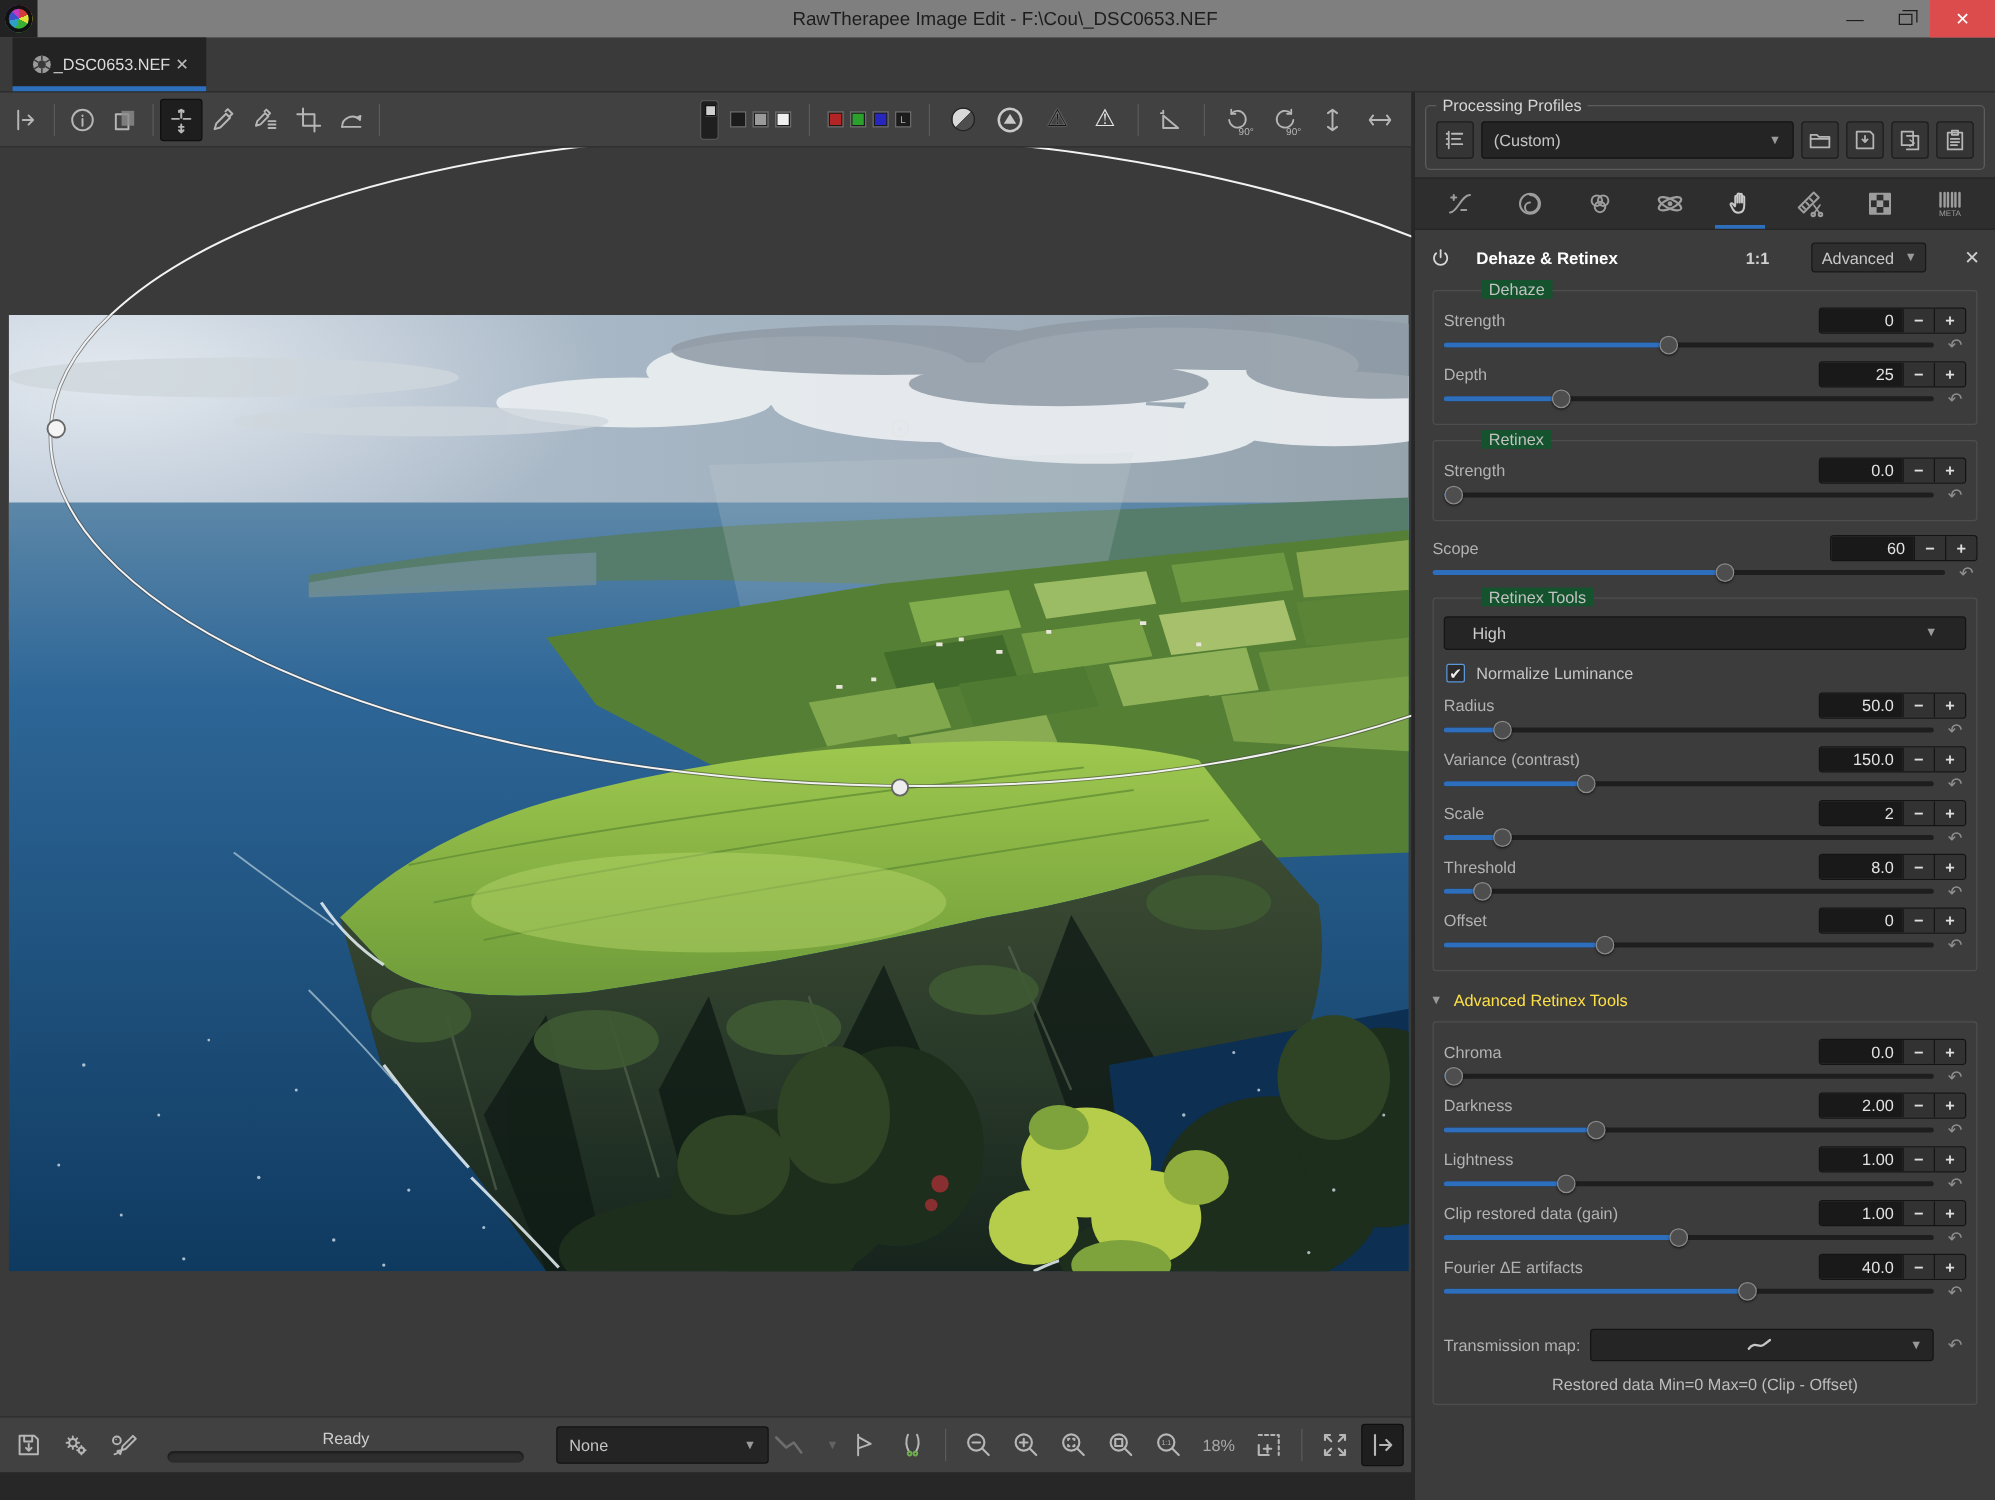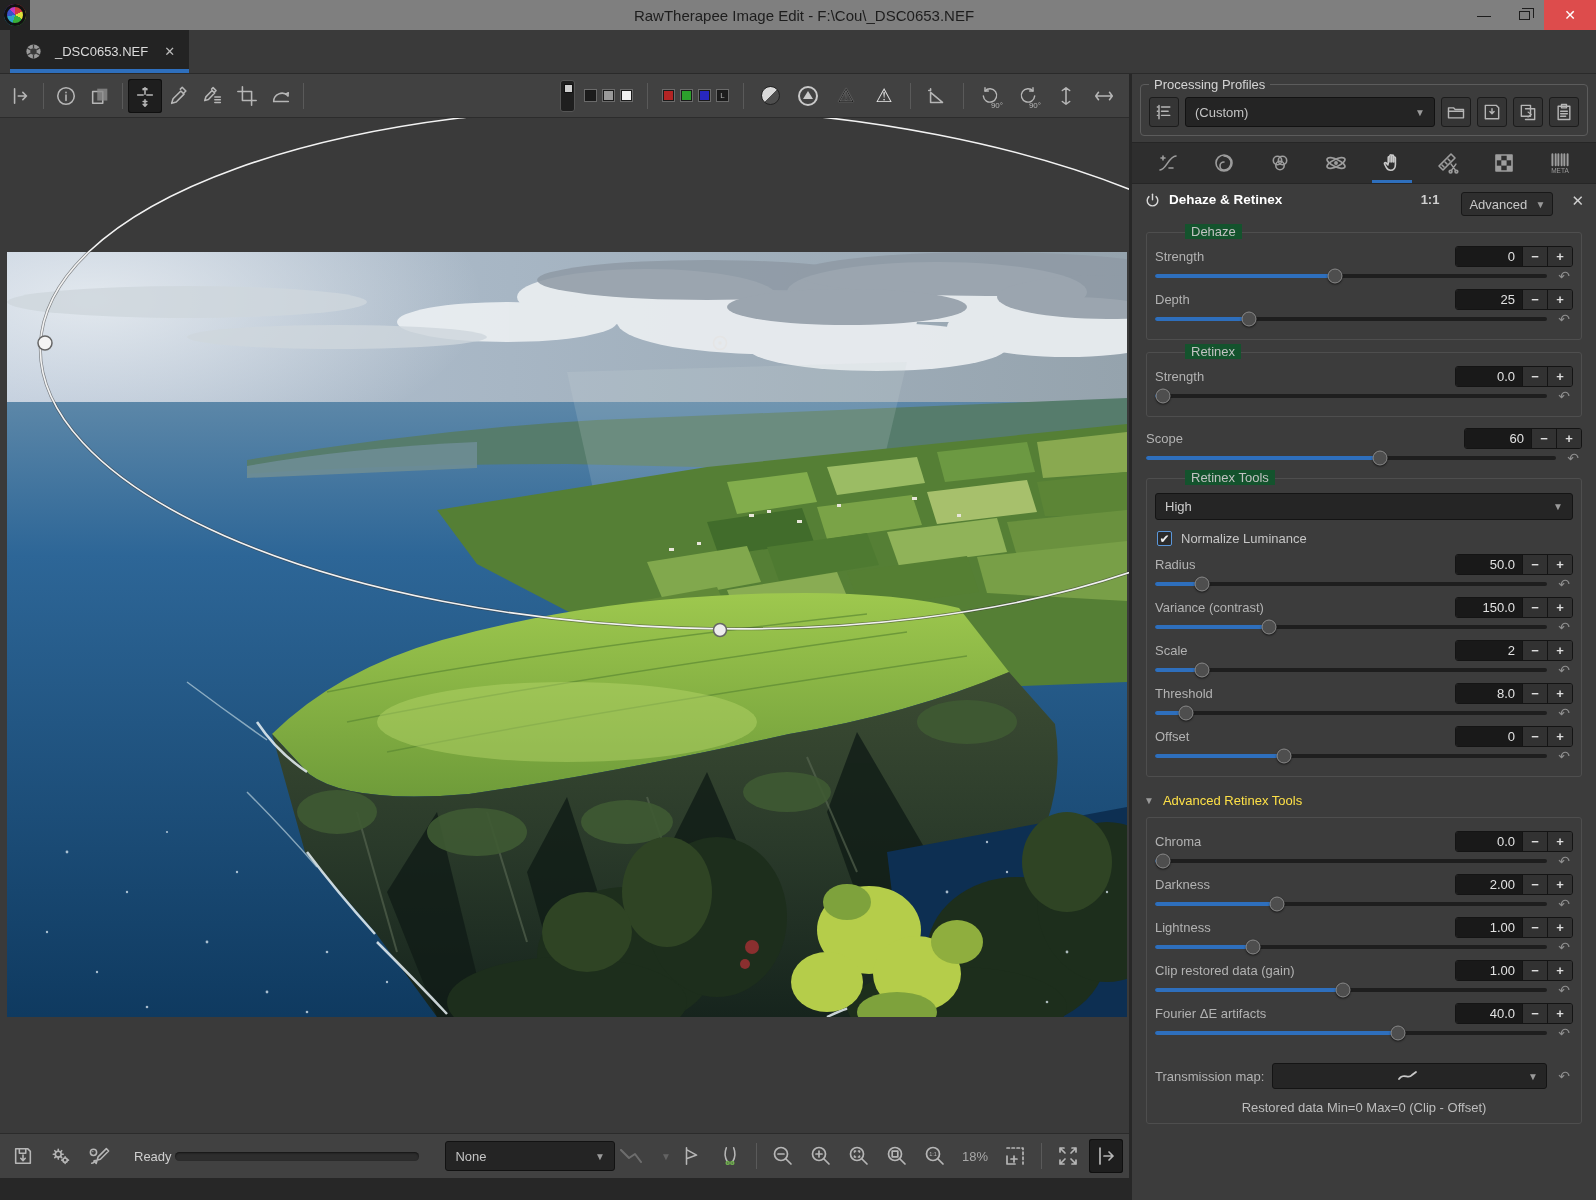--- a/index.html
+++ b/index.html
@@ -15,21 +15,21 @@
     box-shadow:inset 0 0 0 3px #111}
   .title-text{position:absolute;left:12px;right:0;text-align:center;color:#1d1d1d;font-size:15px;pointer-events:none}
   .win-btns{margin-left:auto;display:flex;height:30px}
   .win-btn{width:40px;height:30px;display:flex;align-items:center;justify-content:center;color:#1d1d1d;font-size:14px}
   .win-btn.close{width:52px;background:#dd4c4c;color:#fff;font-weight:bold}
   .restore-glyph{width:11px;height:9px;border:1.5px solid #1d1d1d;position:relative;background:#7f7f7f}
   .restore-glyph::before{content:"";position:absolute;left:2px;top:-4px;width:11px;height:9px;border:1.5px solid #1d1d1d;border-bottom:none;border-left:none}
 
   
   .tabstrip{height:44px;background:#3a3a3a;border-bottom:1px solid #2a2a2a;display:flex;align-items:stretch;flex:none}
-  .tab{display:flex;align-items:center;gap:12px;padding:0 14px;background:#232323;position:relative;margin-left:10px}
+  .tab{display:flex;align-items:center;gap:0;padding:0 14px;background:#232323;position:relative;margin-left:10px}
   .tab::after{content:"";position:absolute;left:0;right:0;bottom:0;height:4px;background:#2e6fbd}
   .tab-label{color:#dcdcdc}
   .tab-close{color:#bbb;font-weight:bold;font-size:13px;margin-left:4px}
 
   
   .content{flex:1;display:flex;min-height:0}
   .left-col{width:1132px;flex:none;display:flex;flex-direction:column;border-right:3px solid #272727}
   .right-col{flex:1;background:#3c3c3c;display:flex;flex-direction:column;min-height:0}
 
   
@@ -51,21 +51,21 @@
   .warn.light{color:#e6e6e6}
   .rot-lbl{font-size:8px;color:#b6b6b6;position:absolute;bottom:3px;right:4px}
 
   
   .canvas{flex:1;position:relative;background:#3a3a3a;overflow:hidden;min-height:0}
   .photo{position:absolute;left:7px;top:134px;width:1120px;height:765px}
   .overlay-svg{position:absolute;inset:0;pointer-events:none}
 
   
   .statusbar{height:45px;background:#414141;border-top:1px solid #2b2b2b;display:flex;align-items:center;padding:0 6px;gap:4px;flex:none}
-  .ready-block{width:315px;margin-left:14px;display:flex;flex-direction:row;align-items:center;justify-content:center;gap:3px}
+  .ready-block{width:315px;margin-left:14px;display:flex;flex-direction:column;align-items:center;justify-content:center;gap:3px}
   .ready-text{color:#cfcfcf;font-size:13px}
   .progress{width:100%;height:9px;background:#2d2d2d;border-radius:5px;box-shadow:inset 0 1px 2px #0009}
   .queue-select{width:185px;height:30px;margin-left:22px;background:#242424;border:1px solid #121212;border-radius:3px;display:flex;align-items:center;padding:0 9px;color:#c4c4c4}
   .caret{margin-left:auto;color:#9a9a9a;font-size:10px}
   .disabled-btn{opacity:.38}
   .zoom-pct{color:#a8a8a8;margin:0 6px;font-size:13px}
   .bottomstrip{height:22px;background:#272727;flex:none}
 
   
   .profiles-box{margin:10px 8px 6px 8px;border:1px solid #5c5c5c;border-radius:4px;position:relative;padding:12px 8px 8px 8px}
@@ -74,21 +74,21 @@
   .sq-btn{width:30px;height:30px;background:#353535;border:1px solid #1c1c1c;border-radius:3px;display:flex;align-items:center;justify-content:center;flex:none}
   .sq-btn svg{stroke:#b6b6b6;fill:none;stroke-width:1.7;stroke-linecap:round;stroke-linejoin:round}
   .profile-select{flex:1;height:30px;background:#242424;border:1px solid #121212;border-radius:3px;display:flex;align-items:center;padding:0 9px;color:#c4c4c4}
 
   .tooltabs{height:42px;background:#2e2e2e;display:flex;align-items:stretch;padding:0 8px;border-top:1px solid #262626;border-bottom:1px solid #262626;flex:none}
   .ttab{flex:1;display:flex;align-items:center;justify-content:center;position:relative}
   .ttab svg{stroke:#9d9d9d;fill:none;stroke-width:1.6;stroke-linecap:round;stroke-linejoin:round}
   .ttab.selected::after{content:"";position:absolute;left:8px;right:8px;bottom:0;height:3px;background:#2e6fbd}
 
   .toolpanel{flex:1;padding:8px 12px 0 12px;overflow:hidden;display:flex;flex-direction:column}
-  .tp-header{display:flex;gap:8px;height:28px;flex:none}
+  .tp-header{display:flex;align-items:center;gap:20px;height:28px;flex:none}
   .tp-title{color:#fff;font-weight:bold;font-size:13.5px}
   .tp-zoom{margin-left:auto;color:#d0d0d0;font-weight:bold}
   .mode-select{width:92px;height:24px;background:#2e2e2e;border:1px solid #181818;border-radius:3px;display:flex;align-items:center;padding:0 7px;color:#c8c8c8;margin-left:14px}
   .tp-close{color:#cfcfcf;font-weight:bold;margin-left:10px;font-size:15px}
 
   .frame{border:1px solid #4e4e4e;border-radius:3px;margin:12px 2px 0 2px;padding:12px 8px 8px 8px;position:relative}
   .frame-label{position:absolute;top:-9px;left:38px;background:#14532d;padding:0 6px;color:#c2c2c2}
   .srow{margin-bottom:4px}
   .slabel-row{display:flex;align-items:center;height:22px}
   .slabel{color:#b2b2b2}
@@ -99,21 +99,21 @@
   .strack{--pct:50%;flex:1;height:4px;background:#1e1e1e;border-radius:2px;position:relative}
   .sfill{position:absolute;left:0;top:0;bottom:0;width:var(--pct);background:#2e6fbd;border-radius:2px}
   .sthumb{position:absolute;left:var(--pct);top:50%;transform:translate(-50%,-50%);width:15px;height:15px;border-radius:50%;background:#4e4e4e;border:1px solid #8a8a8a;box-shadow:0 1px 2px #0009}
   .sreset{width:18px;color:#8f8f8f;font-size:14px;text-align:center;line-height:1}
   .checkrow{display:flex;align-items:center;gap:9px;height:25px;margin:2px 0 2px 2px}
   .checkbox{width:15px;height:15px;background:#272727;border:1px solid #787878;border-radius:2px;display:flex;align-items:center;justify-content:center;flex:none}
   .checkbox.checked{border-color:#5b97da;background:#2b2b2b}
   .checkmark{color:#f0f0f0;font-size:12px;line-height:1}
   .check-label{color:#c6c6c6;display:inline-block}
   .fft-label::first-letter{font-style:italic}
-  .wide-select{height:27px;background:#252525;border:1px solid #141414;border-radius:3px;display:flex;align-items:center;padding:0 9px;color:#cccccc;margin:2px 0 6px 0}
+  .wide-select{height:27px;background:#252525;border:1px solid #141414;border-radius:3px;display:flex;align-items:center;padding:0 22px;color:#cccccc;margin:2px 0 6px 0}
   .expander{display:flex;align-items:center;gap:9px;height:26px;margin-top:10px}
   .exp-arrow{color:#9a9a9a;font-size:10px}
   .exp-title{color:#fde047;font-weight:normal}
   .trans-row{display:flex;align-items:center;gap:8px;height:30px;margin-top:20px}
   .trans-label{color:#b2b2b2}
   .trans-select{flex:1;height:26px;background:#252525;border:1px solid #141414;border-radius:3px;display:flex;align-items:center;justify-content:center;position:relative}
   .trans-select .caret{position:absolute;right:8px}
   .restored{text-align:center;color:#bdbdbd;margin-top:9px}
 </style>
 </head>

